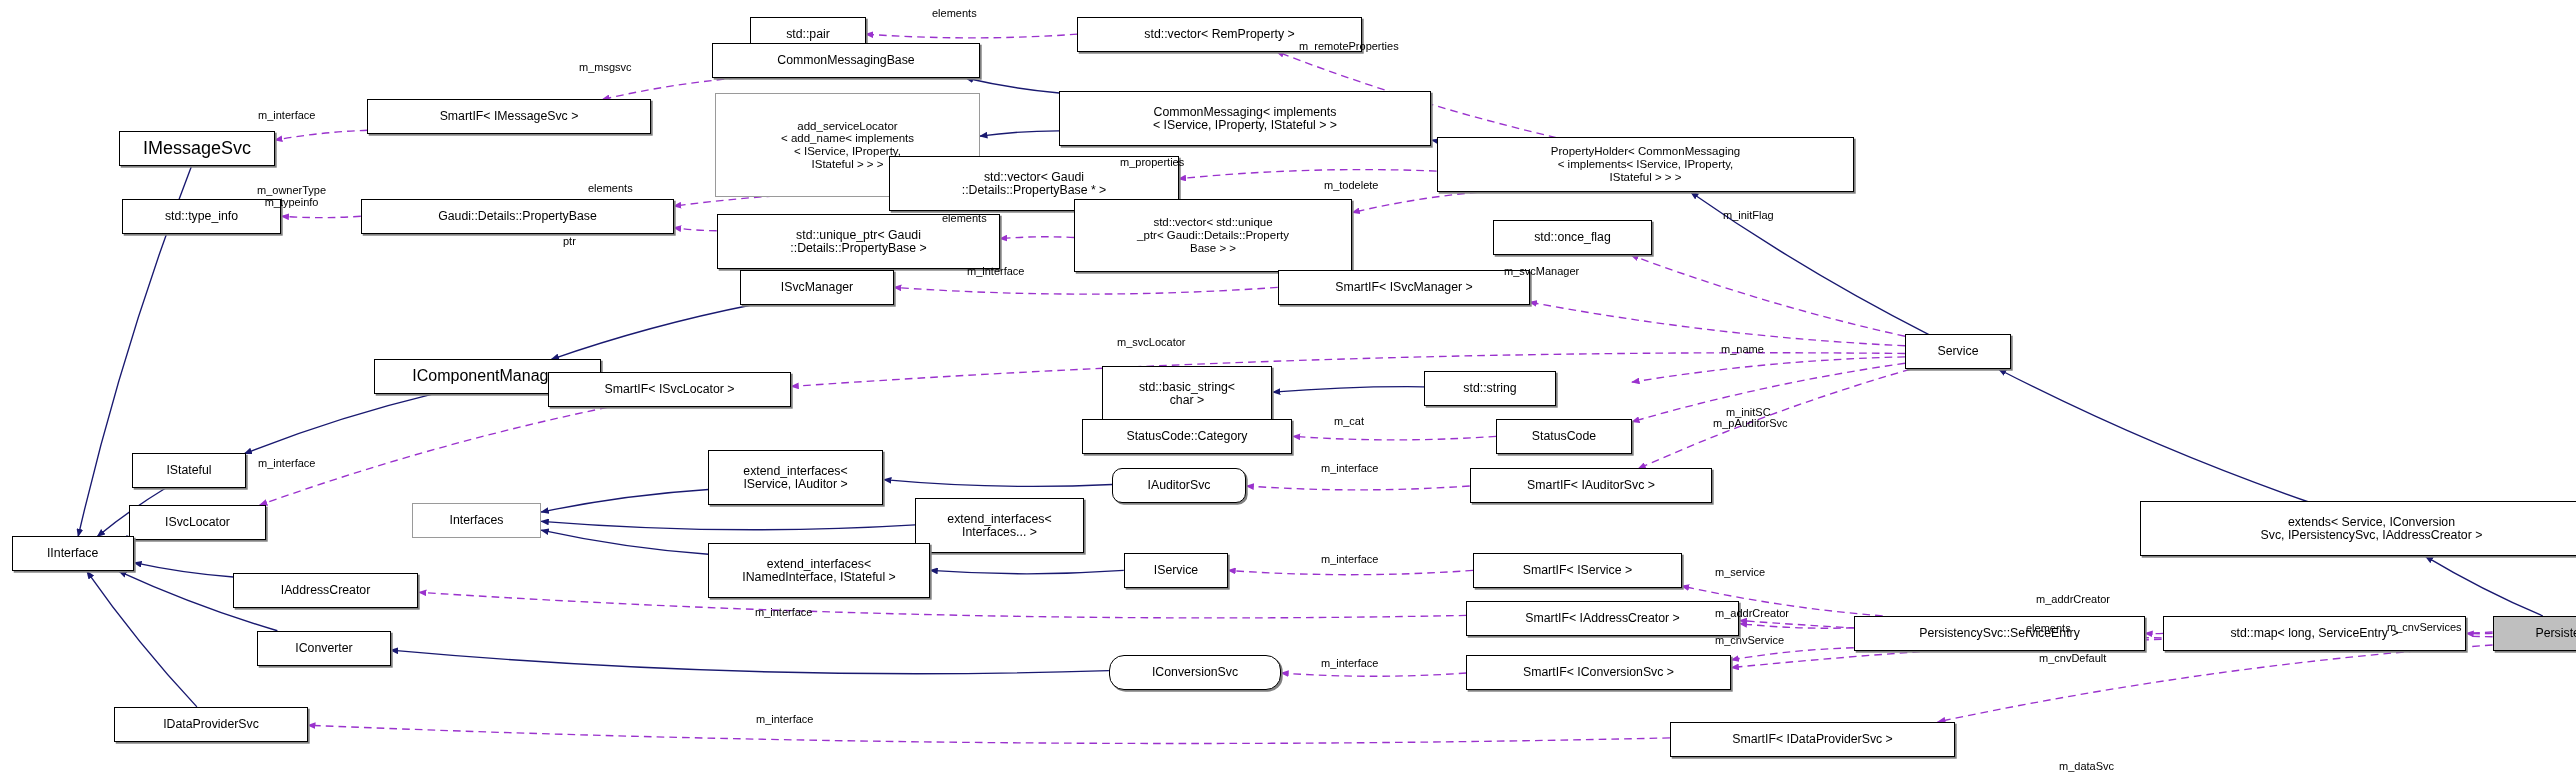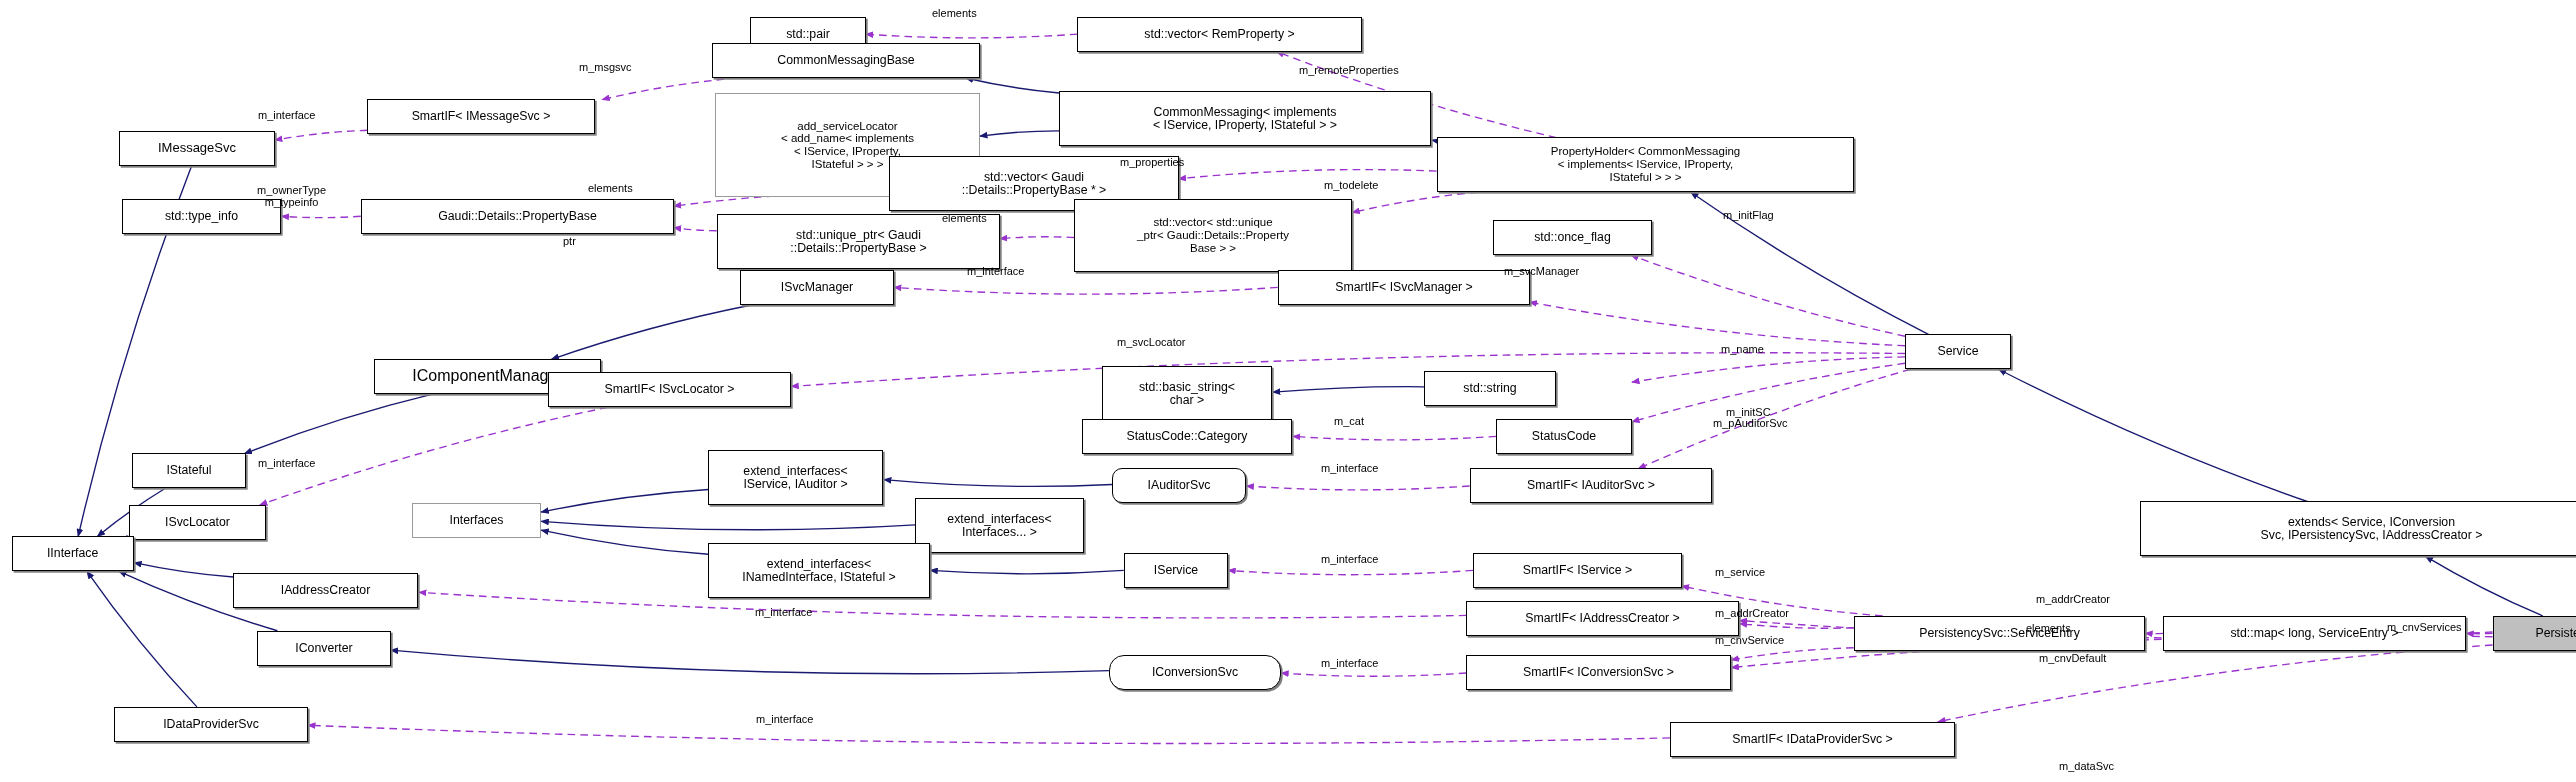--- a/index.html
+++ b/index.html
@@ -115,28 +115,28 @@
         <path d="M2936.7,749.9 Q2487.1,742.1 2039.7,786.3"></path>
         <path d="M2936.7,759.7 Q2606.7,782.0 2283.1,850.2"></path>
         <path d="M1967.5,869.1 Q1164.9,887.6 362.7,854.2"></path>
       </g>
   </svg>
 
   <div id="nodes-layer">
       <div class="node shadow" style="left: 750px; top: 16.6px; width: 116px; height: 35px; font-size: 12.3px;">std::pair</div>
       <div class="node shadow" style="left: 1077px; top: 16.6px; width: 285px; height: 35px; font-size: 12.3px;">std::vector&lt; RemProperty &gt;</div>
       <div class="node shadow" style="left: 712px; top: 43px; width: 268px; height: 35px; font-size: 12.3px;">CommonMessagingBase</div>
-      <div class="node shadow" style="left: 367px; top: 99px; width: 228px; height: 35px; font-size: 12.3px;">SmartIF&lt; IMessageSvc &gt;</div>
+      <div class="node shadow" style="left: 367px; top: 99px; width: 284px; height: 35px; font-size: 12.3px;">SmartIF&lt; IMessageSvc &gt;</div>
       <div class="node plain" style="left: 715px; top: 93px; width: 265px; height: 104px; font-size: 11.5px;">add_serviceLocator
 &lt; add_name&lt; implements
 &lt; IService, IProperty,
 IStateful &gt; &gt; &gt;</div>
       <div class="node shadow" style="left: 1059px; top: 91px; width: 372px; height: 55px; font-size: 12.3px;">CommonMessaging&lt; implements
 &lt; IService, IProperty, IStateful &gt; &gt;</div>
-      <div class="node shadow" style="left: 119px; top: 131px; width: 156px; height: 35px; font-size: 13px;">IMessageSvc</div>
+      <div class="node shadow" style="left: 119px; top: 131px; width: 156px; height: 35px; font-size: 18px;">IMessageSvc</div>
       <div class="node shadow" style="left: 1437px; top: 137px; width: 417px; height: 55px; font-size: 11.5px;">PropertyHolder&lt; CommonMessaging
 &lt; implements&lt; IService, IProperty,
 IStateful &gt; &gt; &gt;</div>
       <div class="node shadow" style="left: 122px; top: 199px; width: 159px; height: 35px; font-size: 12.3px;">std::type_info</div>
       <div class="node shadow" style="left: 361px; top: 199px; width: 313px; height: 35px; font-size: 12.3px;">Gaudi::Details::PropertyBase</div>
       <div class="node shadow" style="left: 889px; top: 156px; width: 290px; height: 55px; font-size: 12.3px;">std::vector&lt; Gaudi
 ::Details::PropertyBase * &gt;</div>
       <div class="node shadow" style="left: 1074px; top: 199px; width: 278px; height: 73px; font-size: 11.5px;">std::vector&lt; std::unique
 _ptr&lt; Gaudi::Details::Property
 Base &gt; &gt;</div>
@@ -175,21 +175,21 @@
       <div class="node shadow" style="left: 2163px; top: 616px; width: 303px; height: 35px; font-size: 12.3px;">std::map&lt; long, ServiceEntry &gt;</div>
       <div class="node current" style="left: 2493px; top: 616px; width: 169px; height: 35px; font-size: 12.3px;">PersistencySvc</div>
       <div class="node shadow" style="left: 257px; top: 631px; width: 134px; height: 35px; font-size: 12.3px;">IConverter</div>
       <div class="node shadow" style="left: 1109px; top: 655px; width: 172px; height: 35px; font-size: 12.3px; border-radius: 15px;">IConversionSvc</div>
       <div class="node shadow" style="left: 1466px; top: 655px; width: 265px; height: 35px; font-size: 12.3px;">SmartIF&lt; IConversionSvc &gt;</div>
       <div class="node shadow" style="left: 114px; top: 707px; width: 194px; height: 35px; font-size: 12.3px;">IDataProviderSvc</div>
       <div class="node shadow" style="left: 1670px; top: 722px; width: 285px; height: 35px; font-size: 12.3px;">SmartIF&lt; IDataProviderSvc &gt;</div>
     </div>
   <div id="labels-layer">
       <div class="edge-label" style="left: 932px; top: 6.6px;">elements</div>
-      <div class="edge-label" style="left: 1299px; top: 64px;">m_remoteProperties</div>
+      <div class="edge-label" style="left: 1299px; top: 40px;">m_remoteProperties</div>
       <div class="edge-label" style="left: 579px; top: 61px;">m_msgsvc</div>
       <div class="edge-label" style="left: 258px; top: 109px;">m_interface</div>
       <div class="edge-label" style="left: 588px; top: 182px;">elements</div>
       <div class="edge-label" style="left: 1120px; top: 156px;">m_properties</div>
       <div class="edge-label" style="left: 1324px; top: 179px;">m_todelete</div>
       <div class="edge-label" style="left: 257px; top: 184px;">m_ownerType
 m_typeinfo</div>
       <div class="edge-label" style="left: 563px; top: 215px; margin-top: 20px;">ptr</div>
       <div class="edge-label" style="left: 942px; top: 212px;">elements</div>
       <div class="edge-label" style="left: 1723px; top: 209px;">m_initFlag</div>

